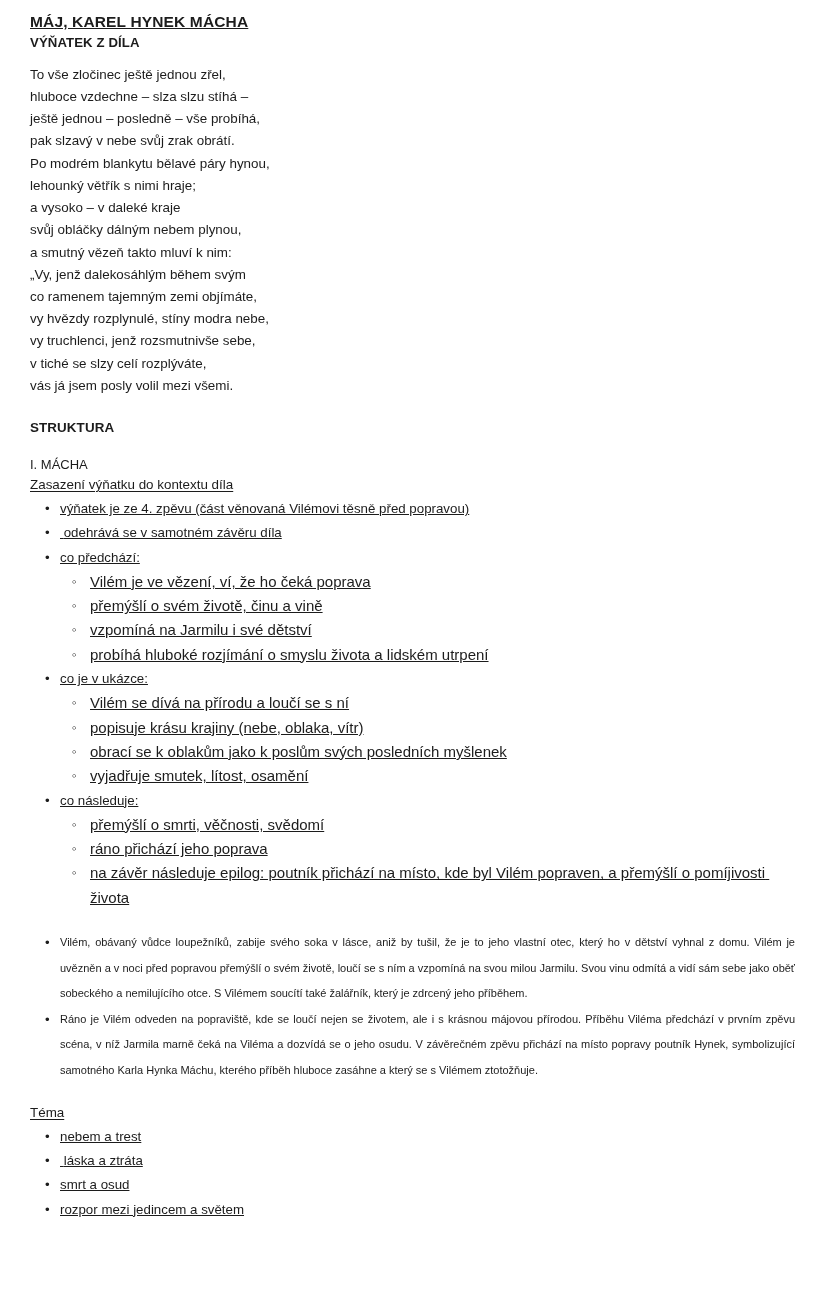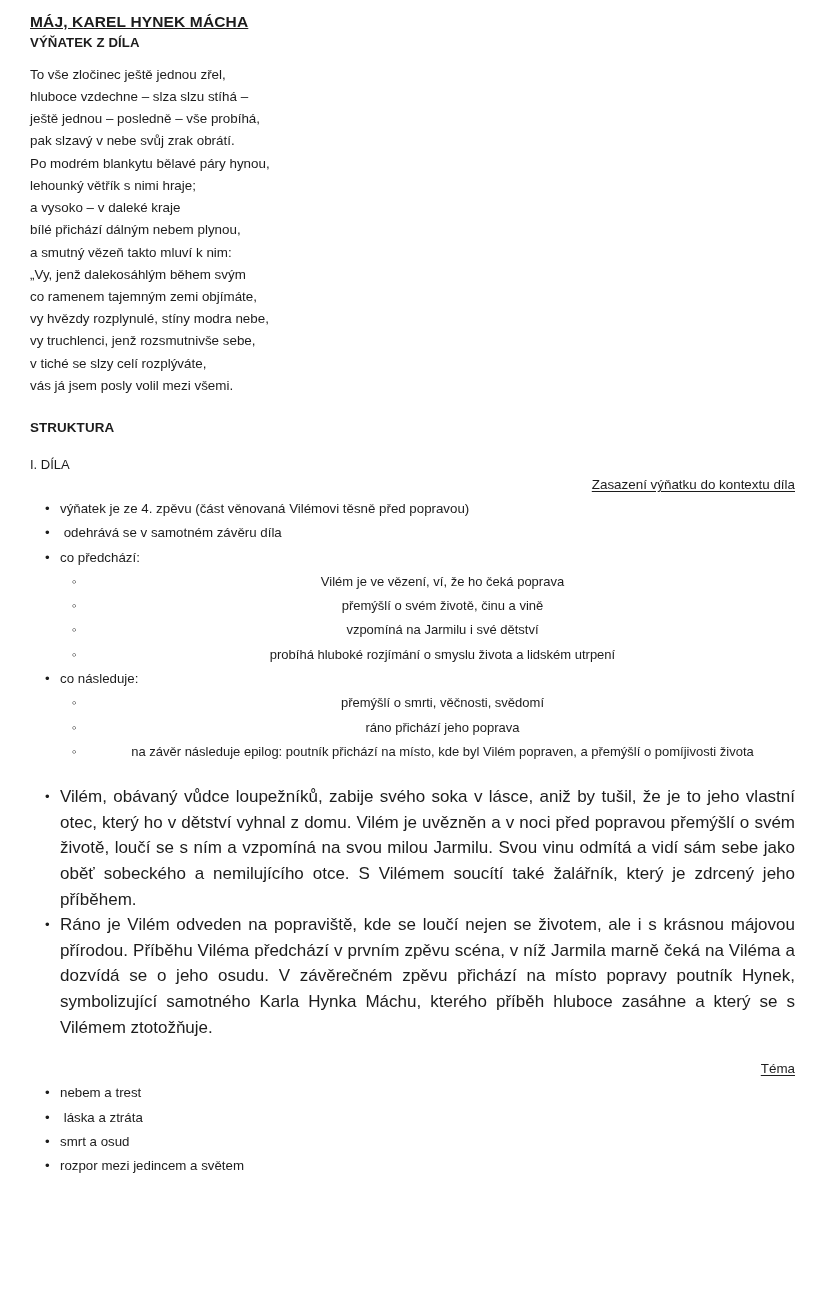--- a/index.html
+++ b/index.html
@@ -51,21 +51,20 @@
     margin: 0 0 2px 0;
     line-height: 1.35;
   }
   .sub-head {
     font-size: 13.4px;
     text-decoration: underline;
     text-underline-offset: 2px;
     margin: 0 0 3px 0;
     line-height: 1.35;
     display: block;
-    text-align: right;
   }
 
   
   .poem {
     margin: 12px 0 22px 0;
   }
   .poem .line {
     font-size: 13.4px;
     line-height: 22.2px;
     white-space: pre-wrap;
@@ -76,59 +75,59 @@
     list-style: none;
     margin: 0 0 0 0;
     padding: 0;
   }
   ul.lvl1 > li {
     font-size: 13.3px;
     line-height: 24.3px;
     position: relative;
     padding-left: 30px;
     white-space: pre-wrap;
+    text-decoration: underline;
   }
   ul.lvl1 > li::before {
     content: "\2022";
     position: absolute;
     left: 15px;
     top: 0;
     font-size: 13.3px;
     line-height: 24.3px;
   }
   ul.lvl2 {
     list-style: none;
     margin: 0;
     padding: 0;
   }
   ul.lvl2 > li {
-    font-size: 13px;
+    font-size: 15px;
     line-height: 24.3px;
     position: relative;
     padding-left: 30px;
     white-space: pre-wrap;
-    text-align: center;
   }
   ul.lvl2 > li::before {
     content: "\25E6";
     position: absolute;
     left: 12px;
     top: 0;
     font-size: 13.3px;
     line-height: 24.3px;
   }
 
   
   ul.para-list {
     list-style: none;
     margin: 0;
     padding: 0;
   }
   ul.para-list > li {
-    font-size: 17px;
+    font-size: 11px;
     line-height: 25.6px;
     position: relative;
     padding-left: 30px;
     text-align: justify;
     text-justify: inter-word;
   }
   ul.para-list > li::before {
     content: "\2022";
     position: absolute;
     left: 15px;
@@ -147,38 +146,39 @@
   <h2 class="sub-title">VÝŇATEK Z DÍLA</h2>
 
   <div class="poem" id="poem-block">
       <div class="line">To vše zločinec ještě jednou zřel,</div>
       <div class="line">hluboce vzdechne – slza slzu stíhá –</div>
       <div class="line">ještě jednou – posledně – vše probíhá,</div>
       <div class="line">pak slzavý v nebe svůj zrak obrátí.</div>
       <div class="line">Po modrém blankytu bělavé páry hynou,</div>
       <div class="line">lehounký větřík s nimi hraje;</div>
       <div class="line">a vysoko – v daleké kraje</div>
-      <div class="line">bílé přichází dálným nebem plynou,</div>
+      <div class="line">svůj obláčky dálným nebem plynou,</div>
       <div class="line">a smutný vězeň takto mluví k nim:</div>
       <div class="line">„Vy, jenž dalekosáhlým během svým</div>
       <div class="line">co ramenem tajemným zemi objímáte,</div>
       <div class="line">vy hvězdy rozplynulé, stíny modra nebe,</div>
       <div class="line">vy truchlenci, jenž rozsmutnivše sebe,</div>
       <div class="line">v tiché se slzy celí rozplýváte,</div>
       <div class="line">vás já jsem posly volil mezi všemi.</div>
     </div>
 
   <h2 class="section-title">STRUKTURA</h2>
-  <div class="part-label">I. DÍLA</div>
+  <div class="part-label">I. MÁCHA</div>
 
   <span class="sub-head">Zasazení výňatku do kontextu díla</span>
   <ul class="lvl1" id="kontext-list">
       <li><span>výňatek je ze 4. zpěvu (část věnovaná Vilémovi těsně před popravou)</span></li>
       <li><span> odehrává se v samotném závěru díla</span></li>
       <li><span>co předchází:</span><ul class="lvl2"><li>Vilém je ve vězení, ví, že ho čeká poprava</li><li>přemýšlí o svém životě, činu a vině</li><li>vzpomíná na Jarmilu i své dětství</li><li>probíhá hluboké rozjímání o smyslu života a lidském utrpení</li></ul></li>
+      <li><span>co je v ukázce:</span><ul class="lvl2"><li>Vilém se dívá na přírodu a loučí se s ní</li><li>popisuje krásu krajiny (nebe, oblaka, vítr)</li><li>obrací se k oblakům jako k poslům svých posledních myšlenek</li><li>vyjadřuje smutek, lítost, osamění</li></ul></li>
       <li><span>co následuje:</span><ul class="lvl2"><li>přemýšlí o smrti, věčnosti, svědomí</li><li>ráno přichází jeho poprava</li><li>na závěr následuje epilog: poutník přichází na místo, kde byl Vilém popraven, a přemýšlí o pomíjivosti života</li></ul></li>
     </ul>
 
   <div class="gap-md"></div>
 
   <ul class="para-list" id="dej-list">
       <li>Vilém, obávaný vůdce loupežníků, zabije svého soka v lásce, aniž by tušil, že je to jeho vlastní otec, který ho v dětství vyhnal z domu. Vilém je uvězněn a v noci před popravou přemýšlí o svém životě, loučí se s ním a vzpomíná na svou milou Jarmilu. Svou vinu odmítá a vidí sám sebe jako oběť sobeckého a nemilujícího otce. S Vilémem soucítí také žalářník, který je zdrcený jeho příběhem.</li>
       <li>Ráno je Vilém odveden na popraviště, kde se loučí nejen se životem, ale i s krásnou májovou přírodou. Příběhu Viléma předchází v prvním zpěvu scéna, v níž Jarmila marně čeká na Viléma a dozvídá se o jeho osudu. V závěrečném zpěvu přichází na místo popravy poutník Hynek, symbolizující samotného Karla Hynka Máchu, kterého příběh hluboce zasáhne a který se s Vilémem ztotožňuje.</li>
     </ul>
 

